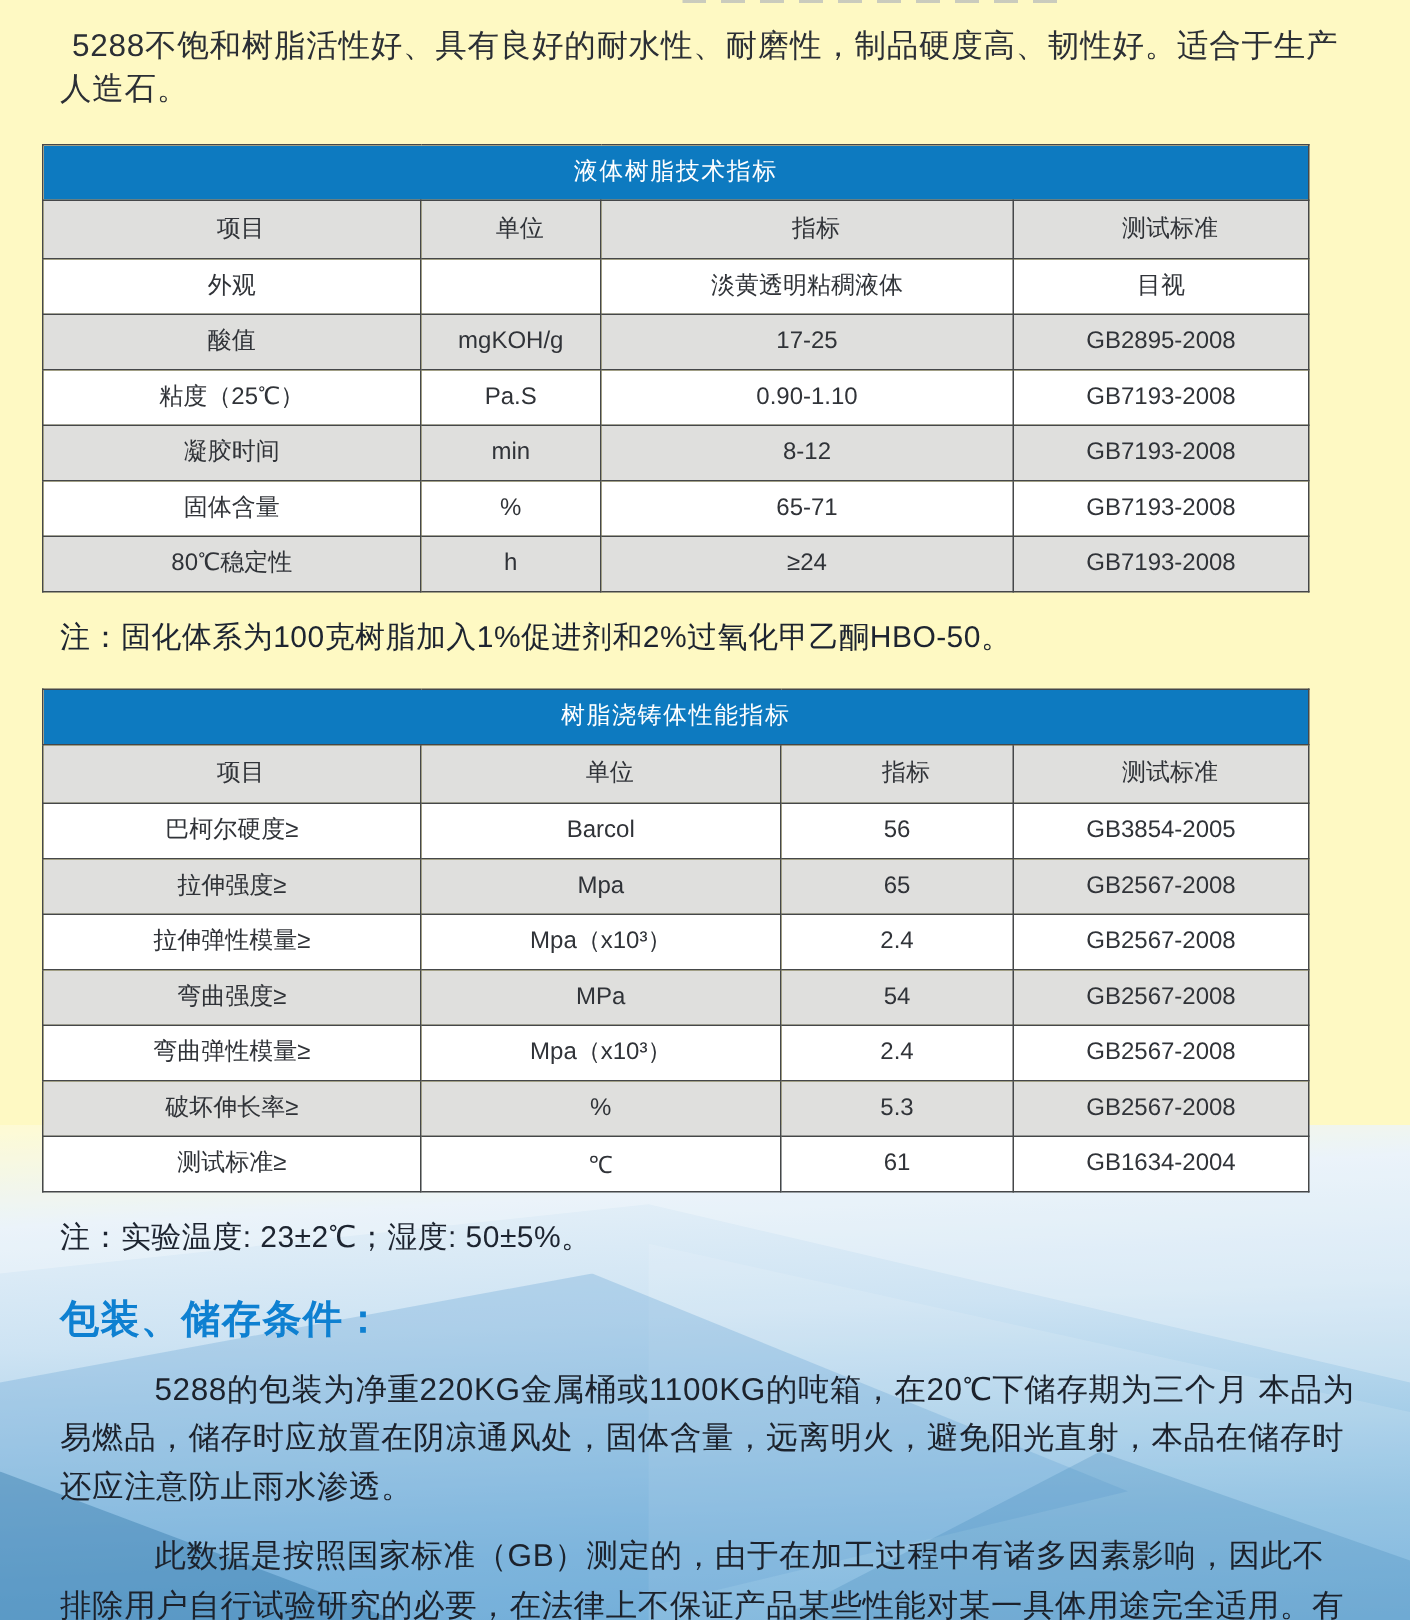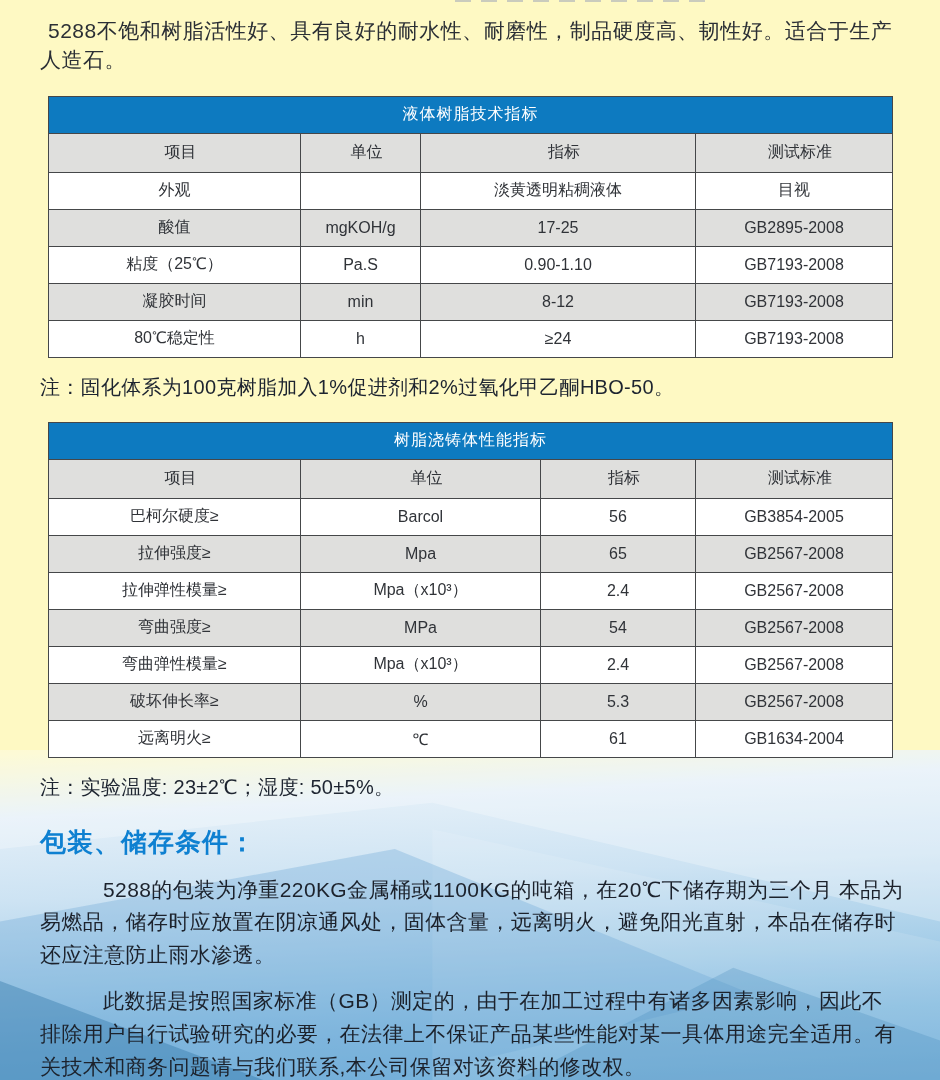--- a/index.html
+++ b/index.html
@@ -35,21 +35,21 @@
       clip-path:polygon(55% 100%,78% 66%,100% 88%,100% 100%);}
   
   .top-remnant{position:absolute;top:0;left:455px;width:250px;height:2px;z-index:2;
     background:repeating-linear-gradient(90deg,#aeb3ba 0 16px,rgba(0,0,0,0) 16px 26px);
     opacity:.65;}
   .content{position:relative;z-index:1;}
   
   .intro{margin:16px 36px 0 40px;font-size:21px;line-height:1.40;
     color:#2b2f35;text-indent:8px;letter-spacing:.5px;}
   
-  table.spec{border-collapse:collapse;margin:21px 0 0 48px;width:844px;
+  table.spec{border-collapse:collapse;margin:21px 0 0 28px;width:844px;
     table-layout:fixed;font-size:16px;color:#303338;}
   table.spec th,table.spec td{border:1px solid #454749;text-align:center;
     padding:0 4px;overflow:hidden;white-space:nowrap;}
   table.spec .title-cell{background:#0d7ac0;color:#ffffff;font-size:16px;
     font-weight:normal;height:36px;letter-spacing:1px;}
   table.spec thead tr.cols th{background:#dfdfdd;font-weight:normal;height:38px;padding-left:16px;}
   table.spec tbody tr{height:37px;background:#ffffff;}
   table.spec tbody tr:nth-child(even){background:#dfdfdd;}
   .note{margin:16px 0 0 40px;font-size:20px;color:#1d2430;letter-spacing:.3px;}
   
@@ -115,20 +115,26 @@
           <td>0.90-1.10</td>
           <td>GB7193-2008</td>
         </tr>
         <tr>
           <td>凝胶时间</td>
           <td>min</td>
           <td>8-12</td>
           <td>GB7193-2008</td>
         </tr>
         <tr>
+          <td>固体含量</td>
+          <td>%</td>
+          <td>65-71</td>
+          <td>GB7193-2008</td>
+        </tr>
+        <tr>
           <td>80℃稳定性</td>
           <td>h</td>
           <td>≥24</td>
           <td>GB7193-2008</td>
         </tr>
       </tbody>
     </table>
     <p class="note">注：固化体系为100克树脂加入1%促进剂和2%过氧化甲乙酮HBO-50。</p>
 
     <table class="spec">
@@ -180,21 +186,21 @@
           <td>2.4</td>
           <td>GB2567-2008</td>
         </tr>
         <tr>
           <td>破坏伸长率≥</td>
           <td>%</td>
           <td>5.3</td>
           <td>GB2567-2008</td>
         </tr>
         <tr>
-          <td>远离明火≥</td>
+          <td>测试标准≥</td>
           <td>℃</td>
           <td>61</td>
           <td>GB1634-2004</td>
         </tr>
       </tbody>
     </table>
     <p class="note">注：实验温度: 23±2℃；湿度: 50±5%。</p>
 
     <h2 class="storage-heading">包装、储存条件：</h2>
     <p class="storage-p">5288的包装为净重220KG金属桶或1100KG的吨箱，在20℃下储存期为三个月 本品为易燃品，储存时应放置在阴凉通风处，固体含量，远离明火，避免阳光直射，本品在储存时还应注意防止雨水渗透。</p>

